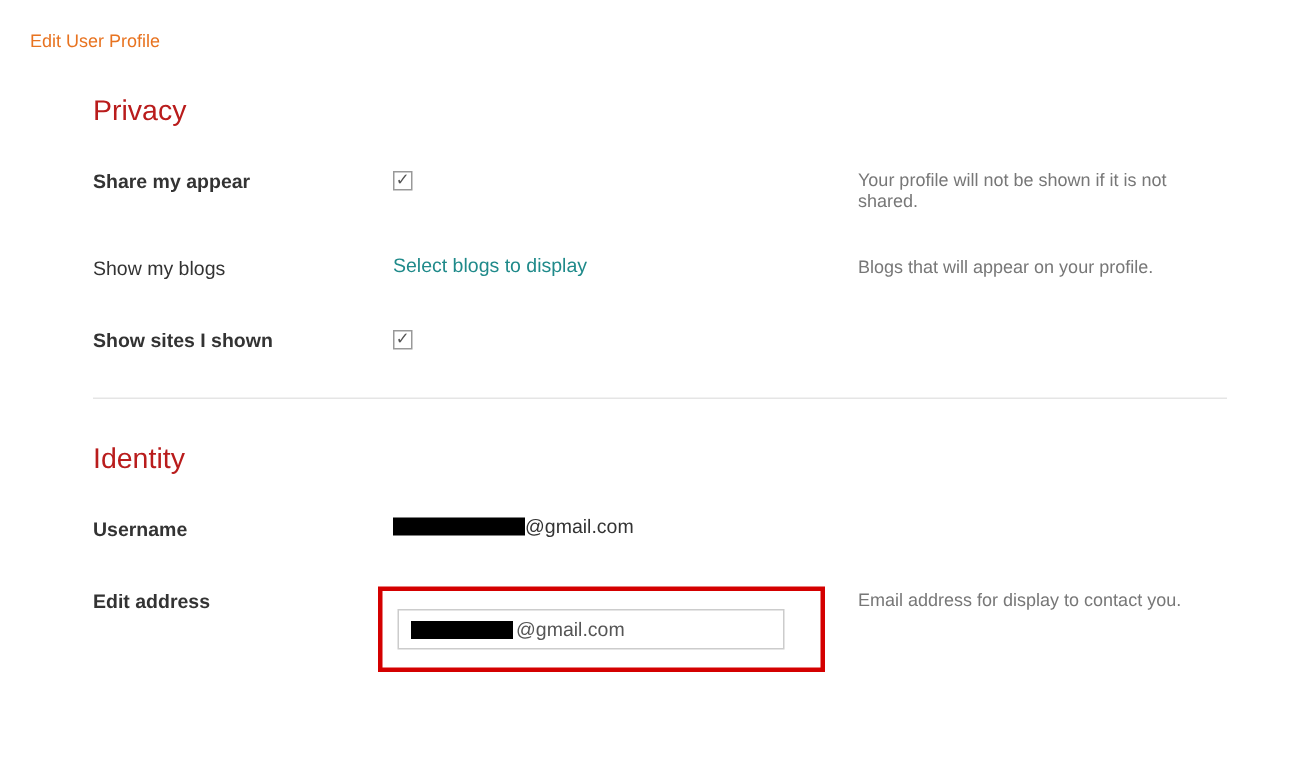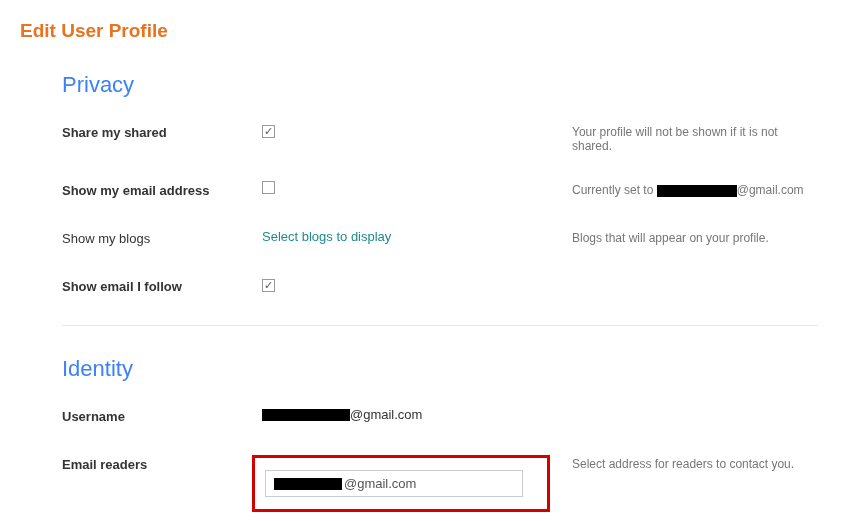--- a/index.html
+++ b/index.html
@@ -5,31 +5,31 @@
     * { box-sizing: border-box; margin: 0; padding: 0; }
     body {
       font-family: Arial, sans-serif;
       background: #fff;
       padding: 20px;
       width: 868px;
       color: #333;
     }
     .page-title {
       color: #e87320;
-      font-size: 19px;
-      font-weight: bold;
+      font-size: 12px;
+      font-weight: normal;
       margin-bottom: 30px;
     }
     .section {
       margin-left: 42px;
       margin-right: 30px;
     }
     .section-title {
-      font-size: 22px;
-      color: #3b82f6;
+      font-size: 19px;
+      color: #b91c1c;
       font-weight: normal;
       margin-bottom: 25px;
     }
     .row {
       display: flex;
       align-items: flex-start;
       margin-bottom: 28px;
       min-height: 20px;
     }
     .label-col {
@@ -114,47 +114,38 @@
   </style>
 </head>
 <body>
 
 <h1 class="page-title">Edit User Profile</h1>
 
 <div class="section">
   <h2 class="section-title">Privacy</h2>
 
   <div class="row">
-    <div class="label-col bold">Share my shared</div>
+    <div class="label-col bold">Share my appear</div>
     <div class="control-col">
       <span class="checkbox checked"></span>
     </div>
     <div class="desc-col">Your profile will not be shown if it is not shared.</div>
   </div>
 
-  <div class="row">
-    <div class="label-col bold">Show my email address</div>
-    <div class="control-col">
-      <span class="checkbox"></span>
-    </div>
-    <div class="desc-col">
-      <span>Currently set to </span><span class="masked" style="width:80px;"></span><span>@gmail.com</span>
-    </div>
-  </div>
 
   <div class="row">
     <div class="label-col">Show my blogs</div>
     <div class="control-col">
       <span class="link">Select blogs to display</span>
     </div>
     <div class="desc-col">Blogs that will appear on your profile.</div>
   </div>
 
   <div class="row">
-    <div class="label-col bold">Show email I follow</div>
+    <div class="label-col bold">Show sites I shown</div>
     <div class="control-col">
       <span class="checkbox checked"></span>
     </div>
   </div>
 
   <hr class="divider">
 </div>
 
 <div class="section identity">
   <h2 class="section-title">Identity</h2>
@@ -163,25 +154,25 @@
     <div class="label-col bold">Username</div>
     <div class="control-col">
       <span class="username-value">
         <span class="masked" style="width:88px;"></span>
           <span>@gmail.com</span>
       </span>
     </div>
   </div>
 
   <div class="row">
-    <div class="label-col bold">Email readers</div>
+    <div class="label-col bold">Edit address</div>
     <div class="control-col">
       <div class="highlight-box">
         <div class="input-inner">
           <span class="masked" style="width:68px;"></span>
             <span>@gmail.com</span>
         </div>
       </div>
     </div>
-    <div class="desc-col">Select address for readers to contact you.</div>
+    <div class="desc-col">Email address for display to contact you.</div>
   </div>
 
 </div>
 
 </body></html>

